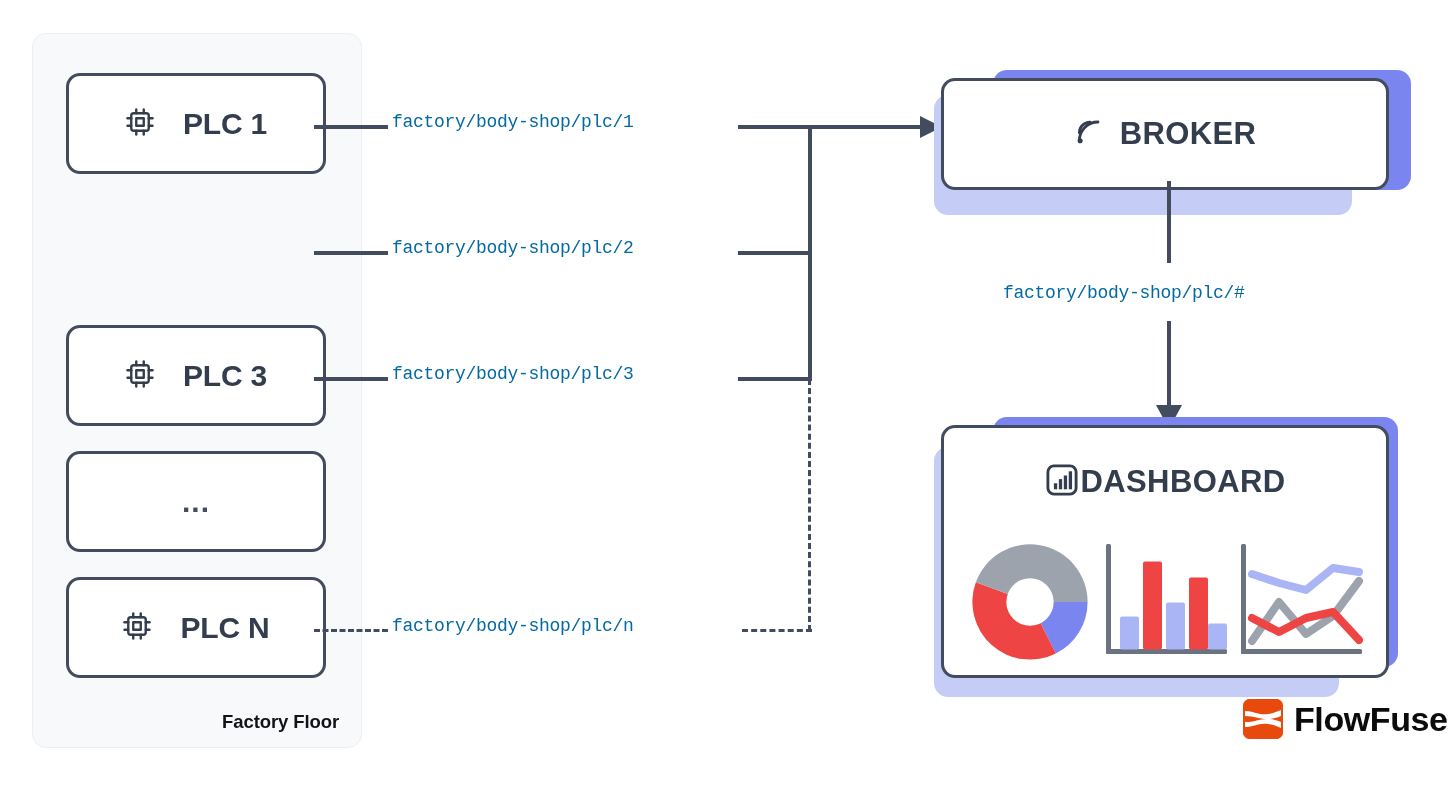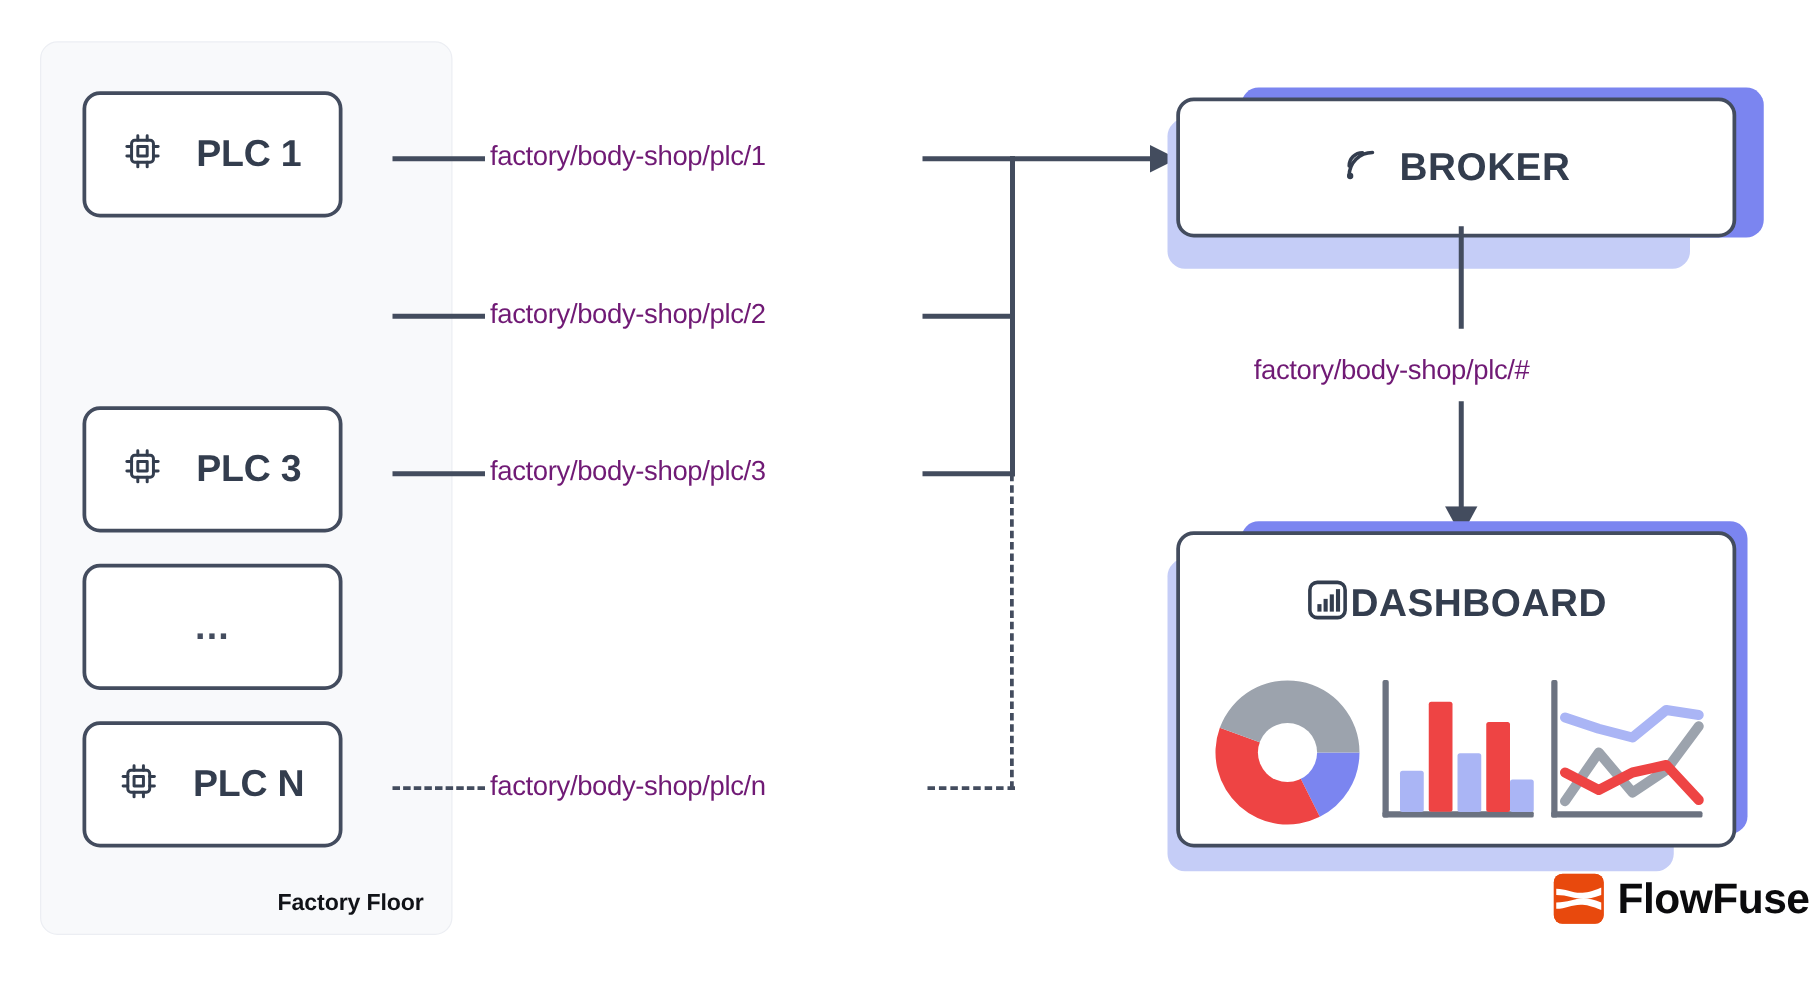--- a/index.html
+++ b/index.html
@@ -31,21 +31,21 @@
     width: 330px;
     height: 715px;
     background: #f8f9fb;
     border: 1px solid #eceef3;
   }
 
   
   .plc-card {
     position: absolute;
     left: 33px;
-    width: 208px;
+    width: 260px;
     height: 101px;
     background: #ffffff;
     border: 3.5px solid #434c5e;
     border-radius: 14px;
     display: flex;
     align-items: center;
     justify-content: center;
     gap: 28px;
     box-sizing: border-box;
   }
@@ -71,23 +71,23 @@
     bottom: 14px;
     font-size: 18.5px;
     font-weight: bold;
     color: #111318;
     letter-spacing: -0.1px;
   }
 
   
   .topic {
     position: absolute;
-    font-family: Liberation Sans, sans-serif;
-    font-size: 22px;
-    color: #701a75;
+    font-family: Liberation Mono, monospace;
+    font-size: 18px;
+    color: #0369a1;
     white-space: nowrap;
     letter-spacing: -0.3px;
   }
 
   
   .wire {
     position: absolute;
     background: #434c5e;
   }
   .wire-h { height: 3.5px; }

